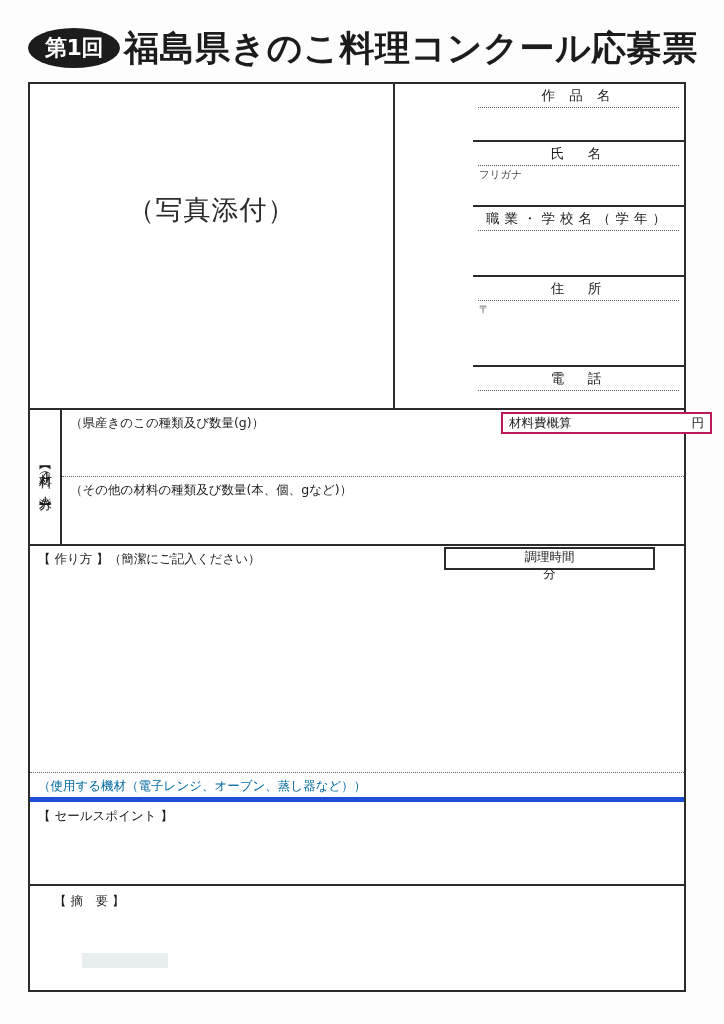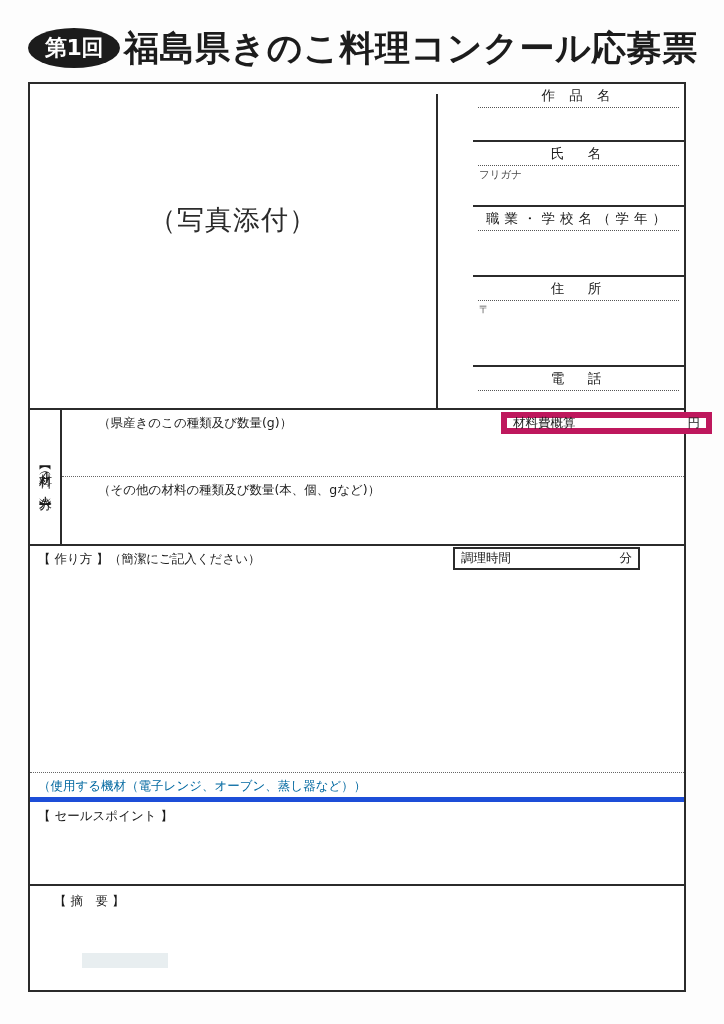--- a/index.html
+++ b/index.html
@@ -70,22 +70,22 @@
 
   
   .top-block {
     position: relative;
     height: 326px;
     border-bottom: 2px solid #2b2b2b;
     box-sizing: border-box;
   }
   .photo-cell {
     position: absolute;
-    left: 0; top: 10px; bottom: 0;
-    width: 408px;
+    left: 0; top: 0; bottom: 0;
+    width: 365px;
     box-sizing: border-box;
     border-right: 2px solid #2b2b2b;
     display: flex;
     flex-direction: column;
     align-items: center;
     justify-content: flex-start;
     padding-top: 108px;
   }
   .photo-caption {
     font-size: 27px;
@@ -162,35 +162,34 @@
     white-space: nowrap;
   }
   .mat-right {
     position: absolute;
     left: 32px; right: 0; top: 0; bottom: 0;
   }
   .mat-row {
     position: relative;
     box-sizing: border-box;
     height: 50%;
-    padding-left: 28px;
   }
   .mat-row.first { border-bottom: 1px dotted #666; }
   .mat-text {
     padding: 5px 0 0 8px;
     font-size: 12.5px;
     color: #1b1b1b;
   }
   .cost-box {
     position: absolute;
     left: 439px;
     top: 2px;
     width: 211px;
     height: 22px;
-    border: 6px solid #be185d;
+    border: 2px solid #be185d;
     box-sizing: border-box;
     display: flex;
     align-items: center;
     justify-content: space-between;
     padding: 0 6px;
     font-size: 12.5px;
     background: #ffffff;
     color: #1b1b1b;
   }
 
@@ -205,33 +204,34 @@
     position: relative;
     height: 26px;
   }
   .method-title {
     padding: 5px 0 0 8px;
     font-size: 12.5px;
     color: #1b1b1b;
   }
   .time-box {
     position: absolute;
-    left: 423px;
+    left: 414px;
     top: 1px;
-    width: 187px;
+    width: 211px;
     height: 23px;
     border: 2px solid #2b2b2b;
     box-sizing: border-box;
     display: flex;
     align-items: center;
     justify-content: space-between;
     padding: 0 6px;
     font-size: 12.5px;
     background: #ffffff;
     color: #1b1b1b;
+    flex-direction: column;
   }
   .method-body { height: 200px; }
   .equip-row {
     height: 45px;
     border-top: 1px dotted #666;
     box-sizing: border-box;
   }
   .equip-text {
     padding: 5px 0 0 8px;
     font-size: 12.5px;

